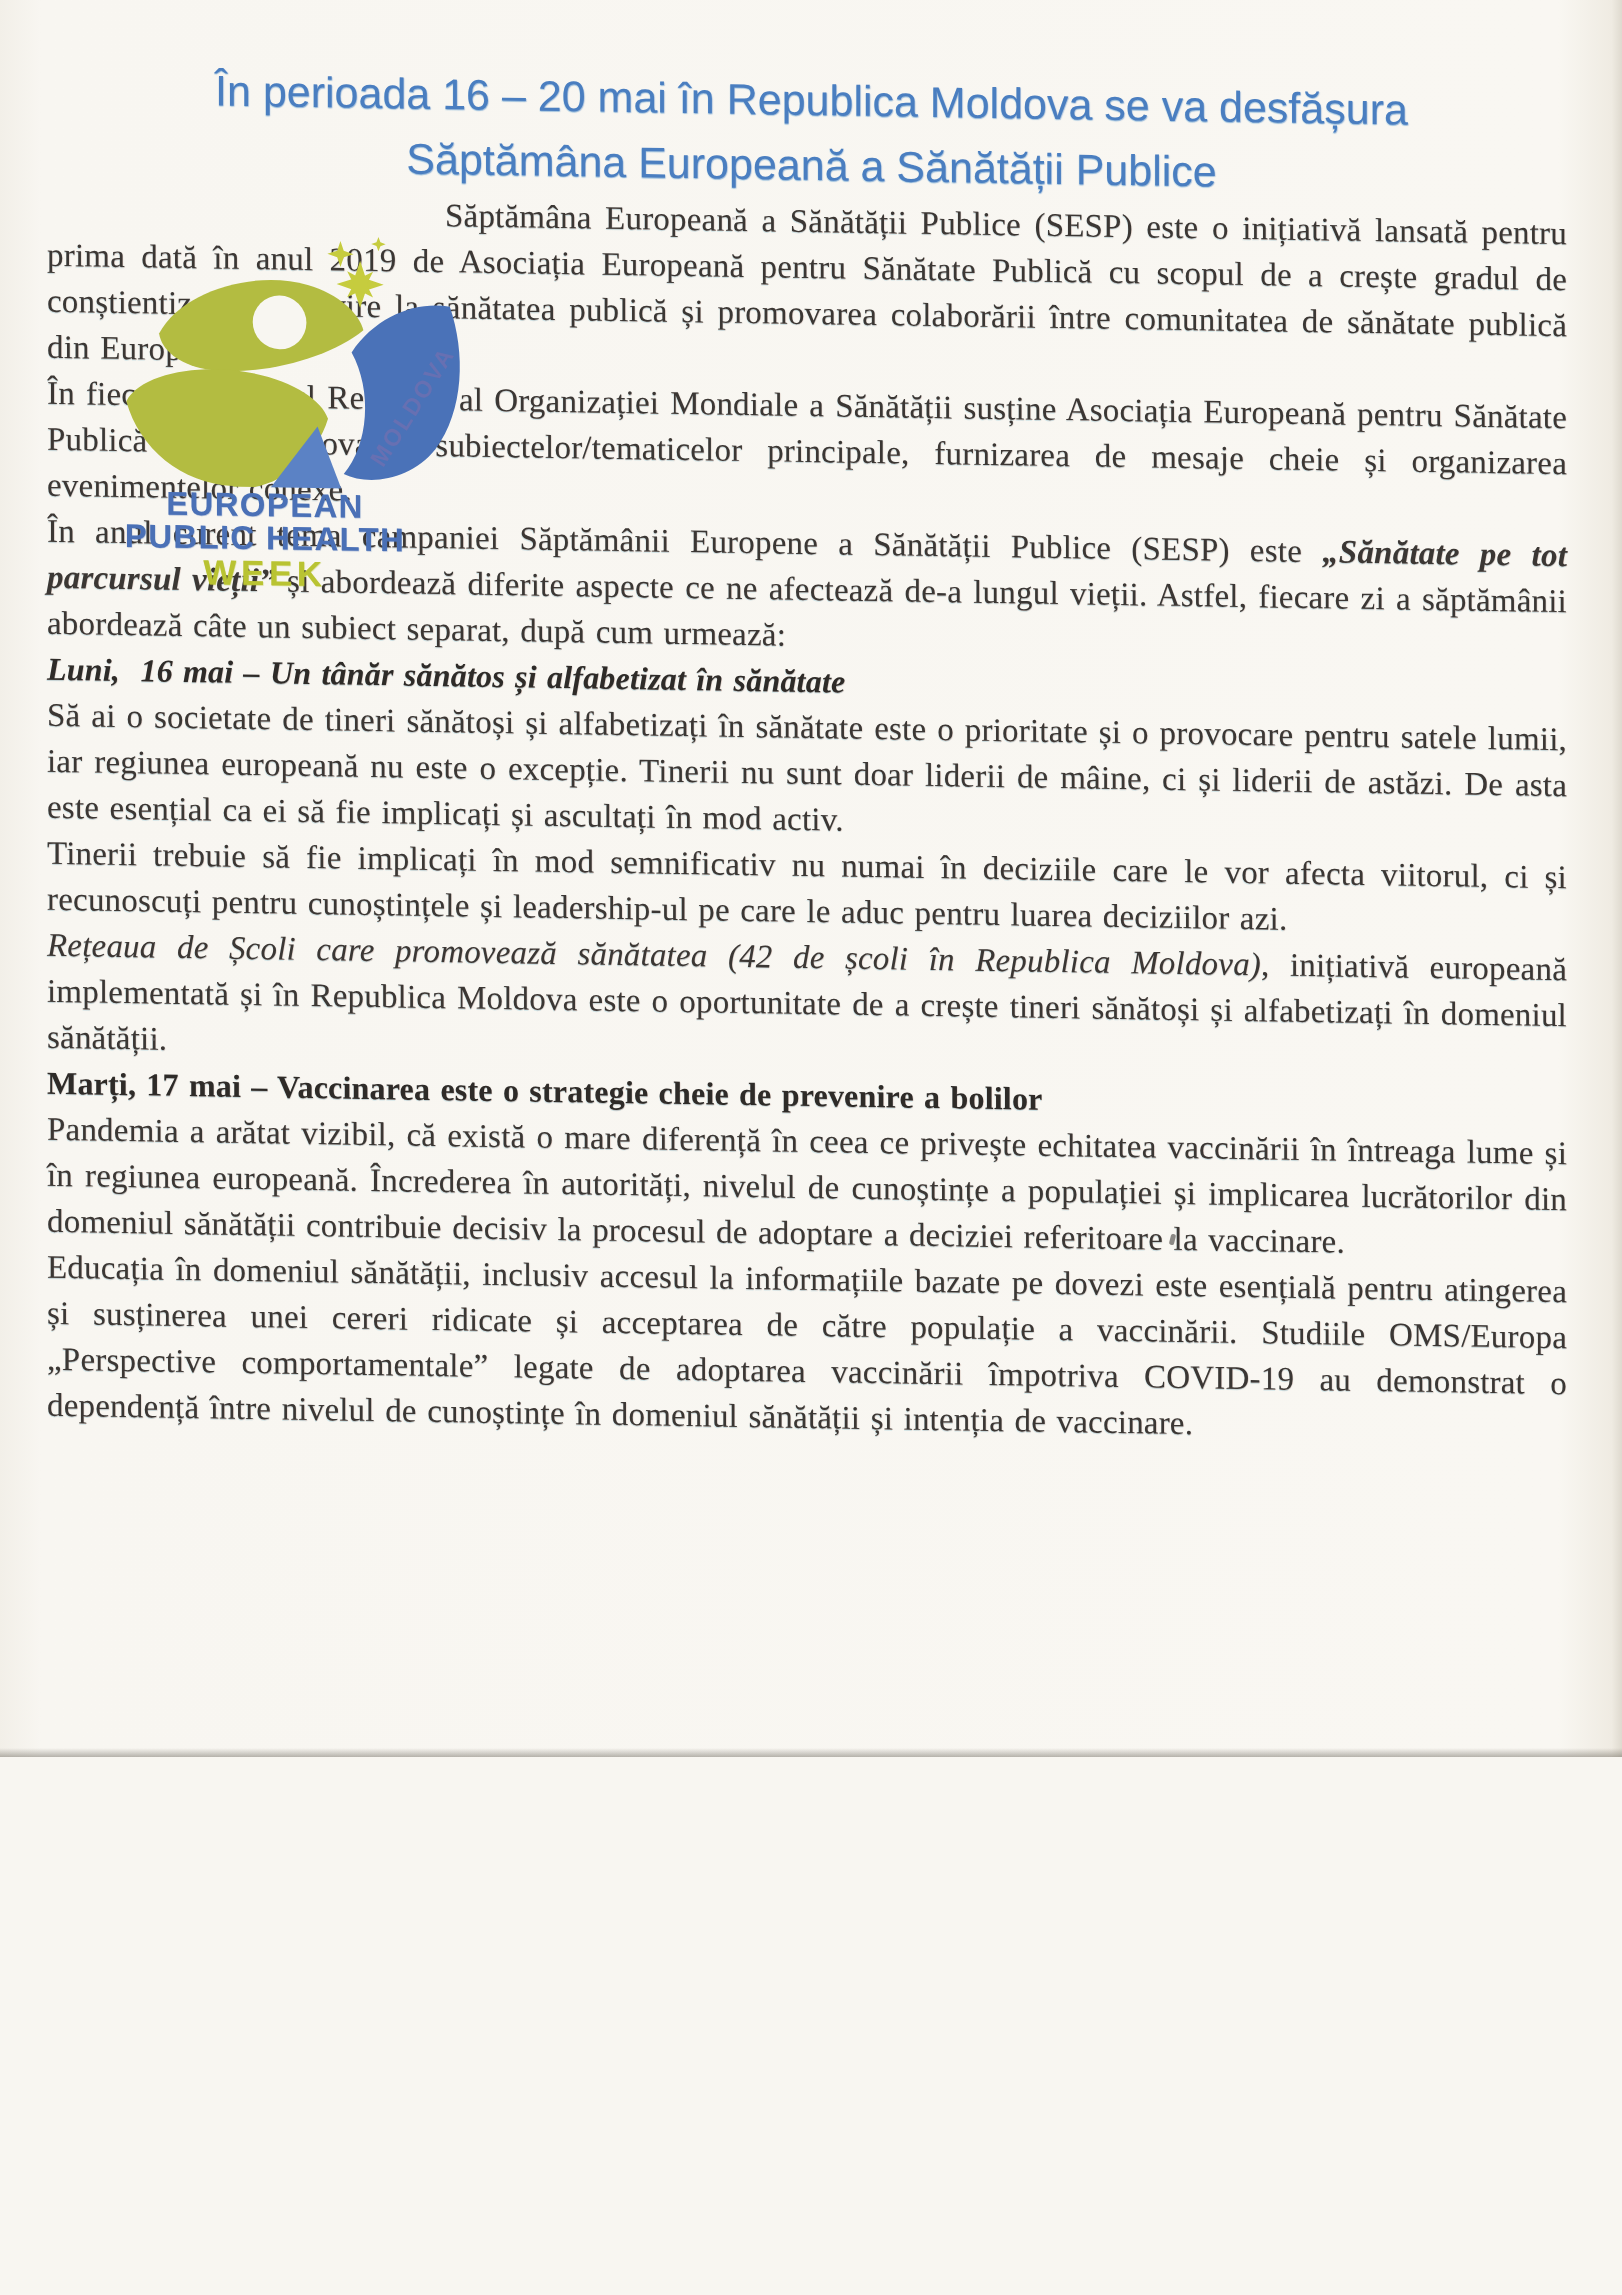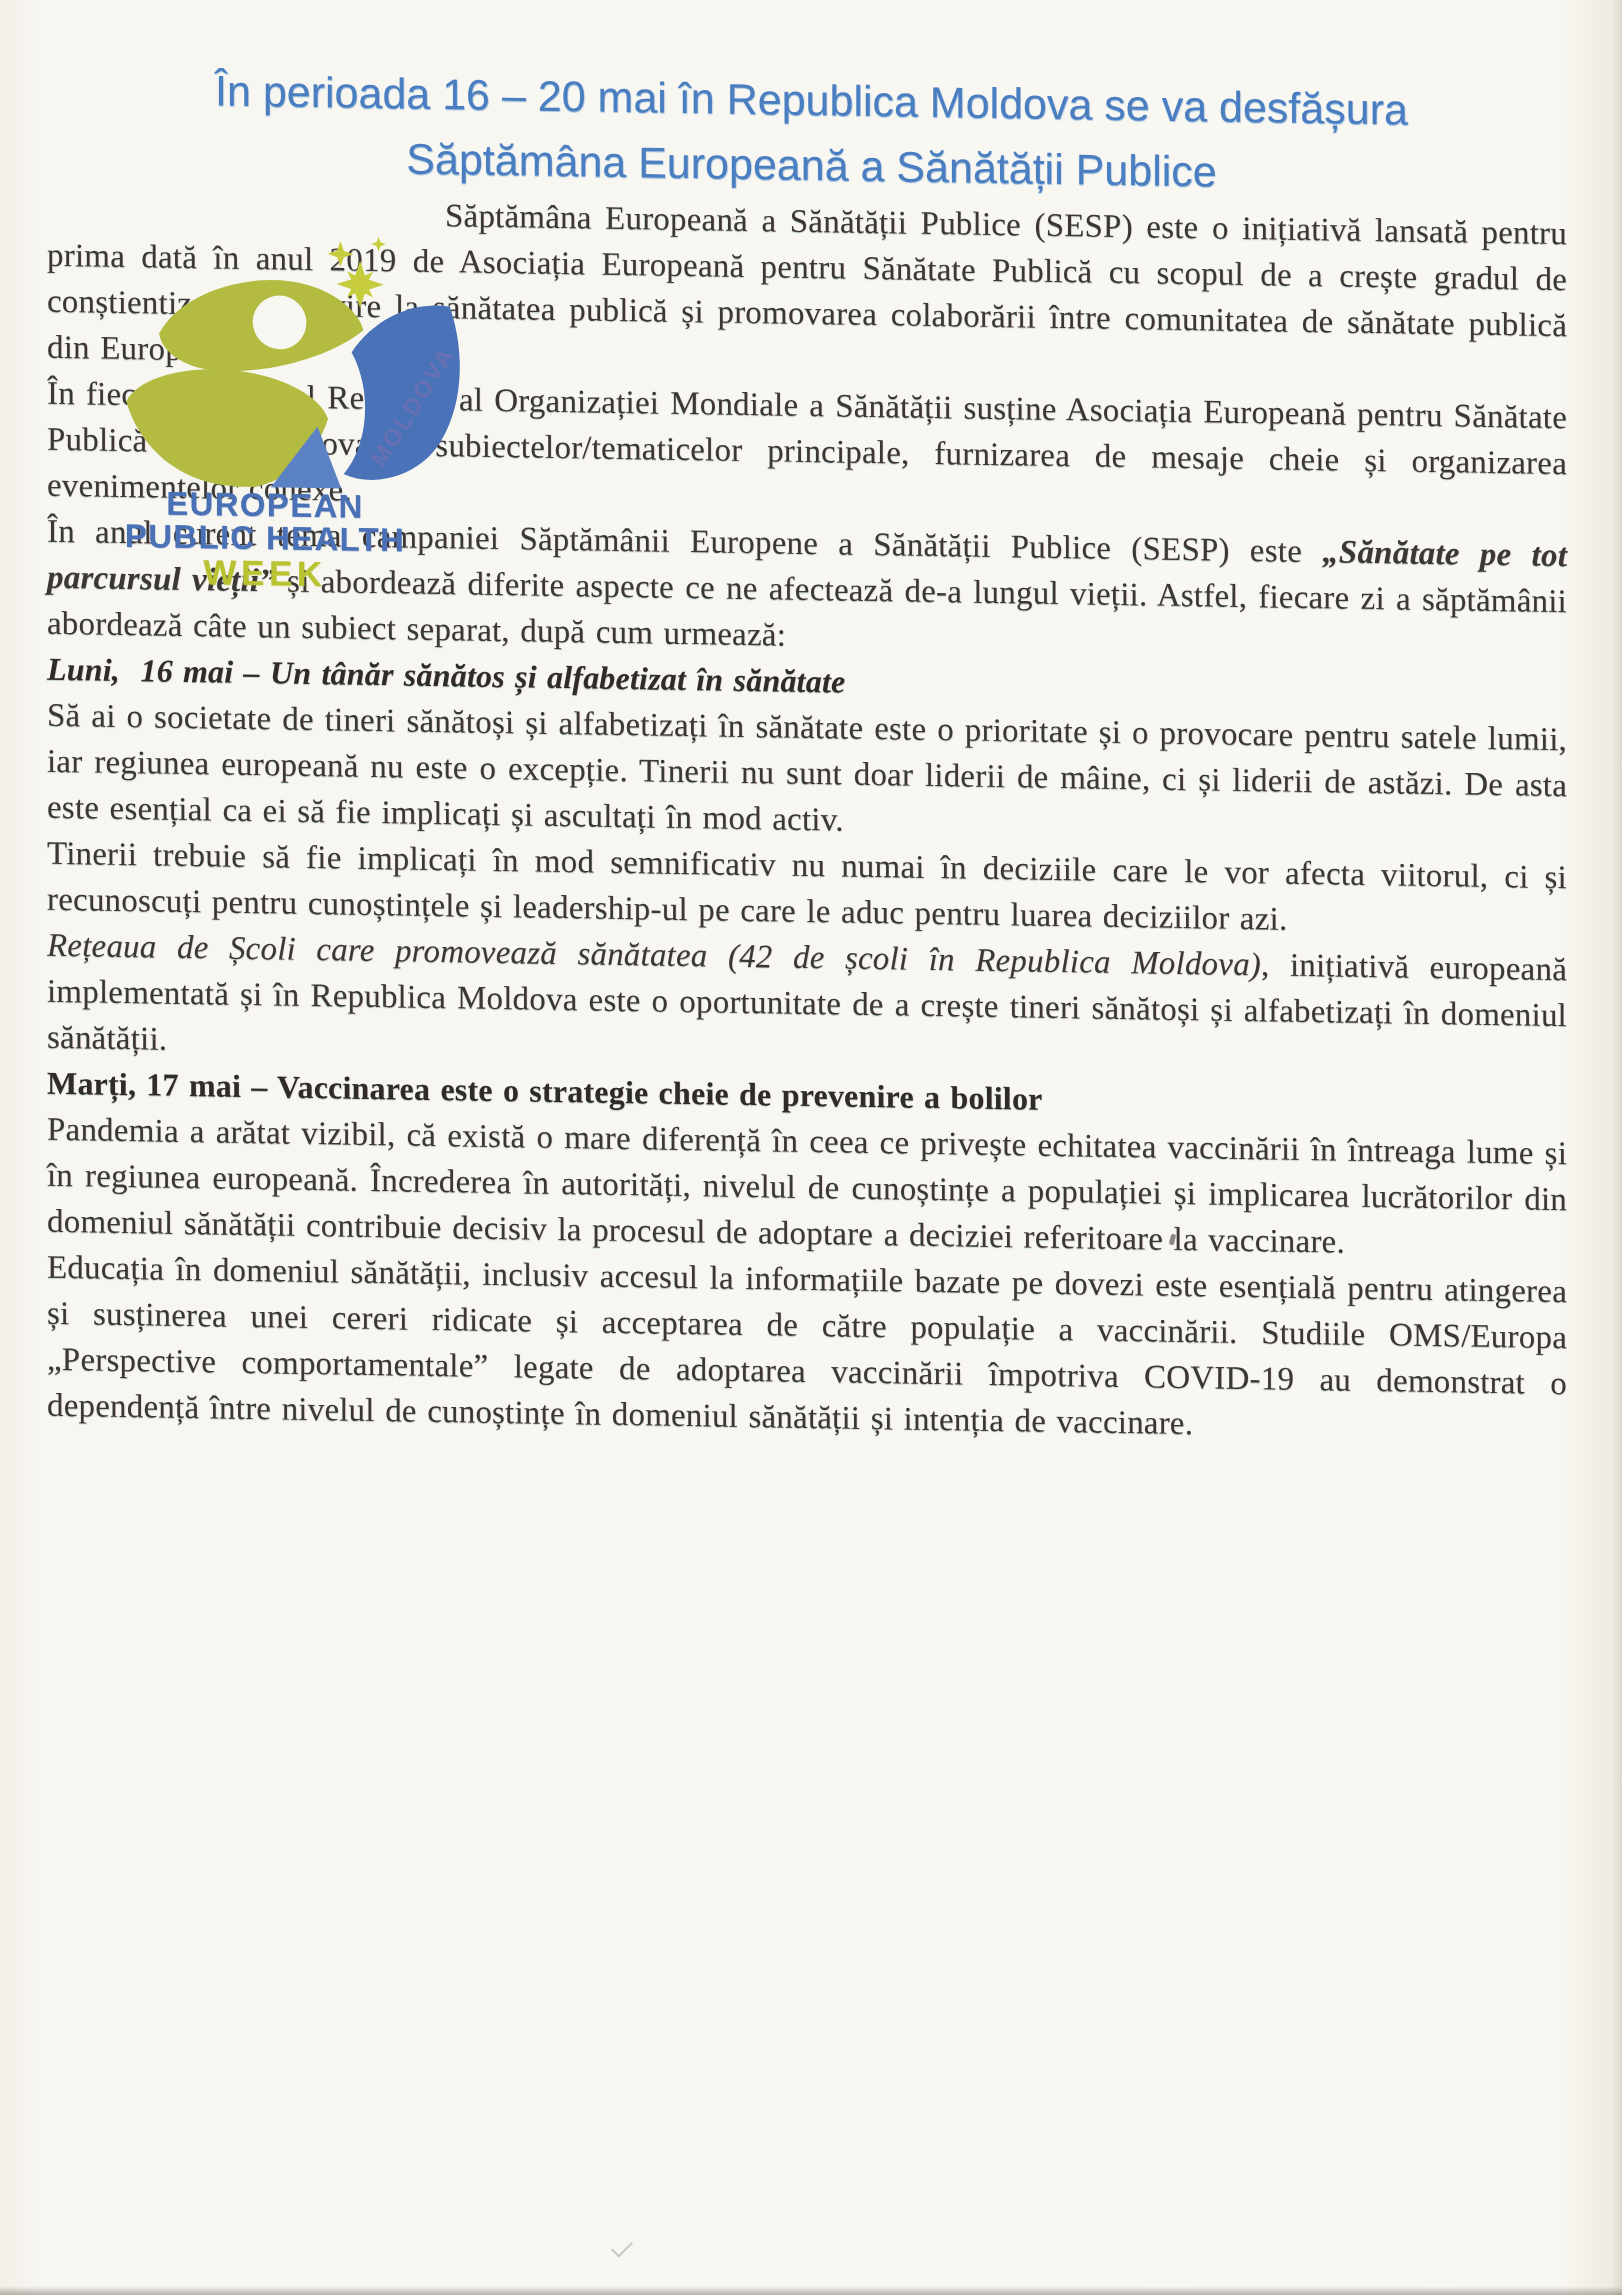--- a/index.html
+++ b/index.html
@@ -1,18 +1,18 @@
 <!DOCTYPE html>
 <html lang="ro" style="font-size:10.5px"><head>
 <meta charset="utf-8">
 <style>
   html,body{margin:0;padding:0;background:#f8f6f1;}
   .page{
     position:relative;
-    width:1623px;height:2295px;
+    width:1623px;height:1757px;
     background:
       linear-gradient(90deg,#f2efe8 0%,#f8f6f1 2.5%,#f9f7f2 96%,#efebe2 99.3%,#ddd8cd 100%);
     overflow:hidden;
     font-family:"Liberation Serif", serif;
   }
   .sheet{
     position:absolute;inset:0;
     transform:skewY(0.92deg);
     transform-origin:0 0;
   }

